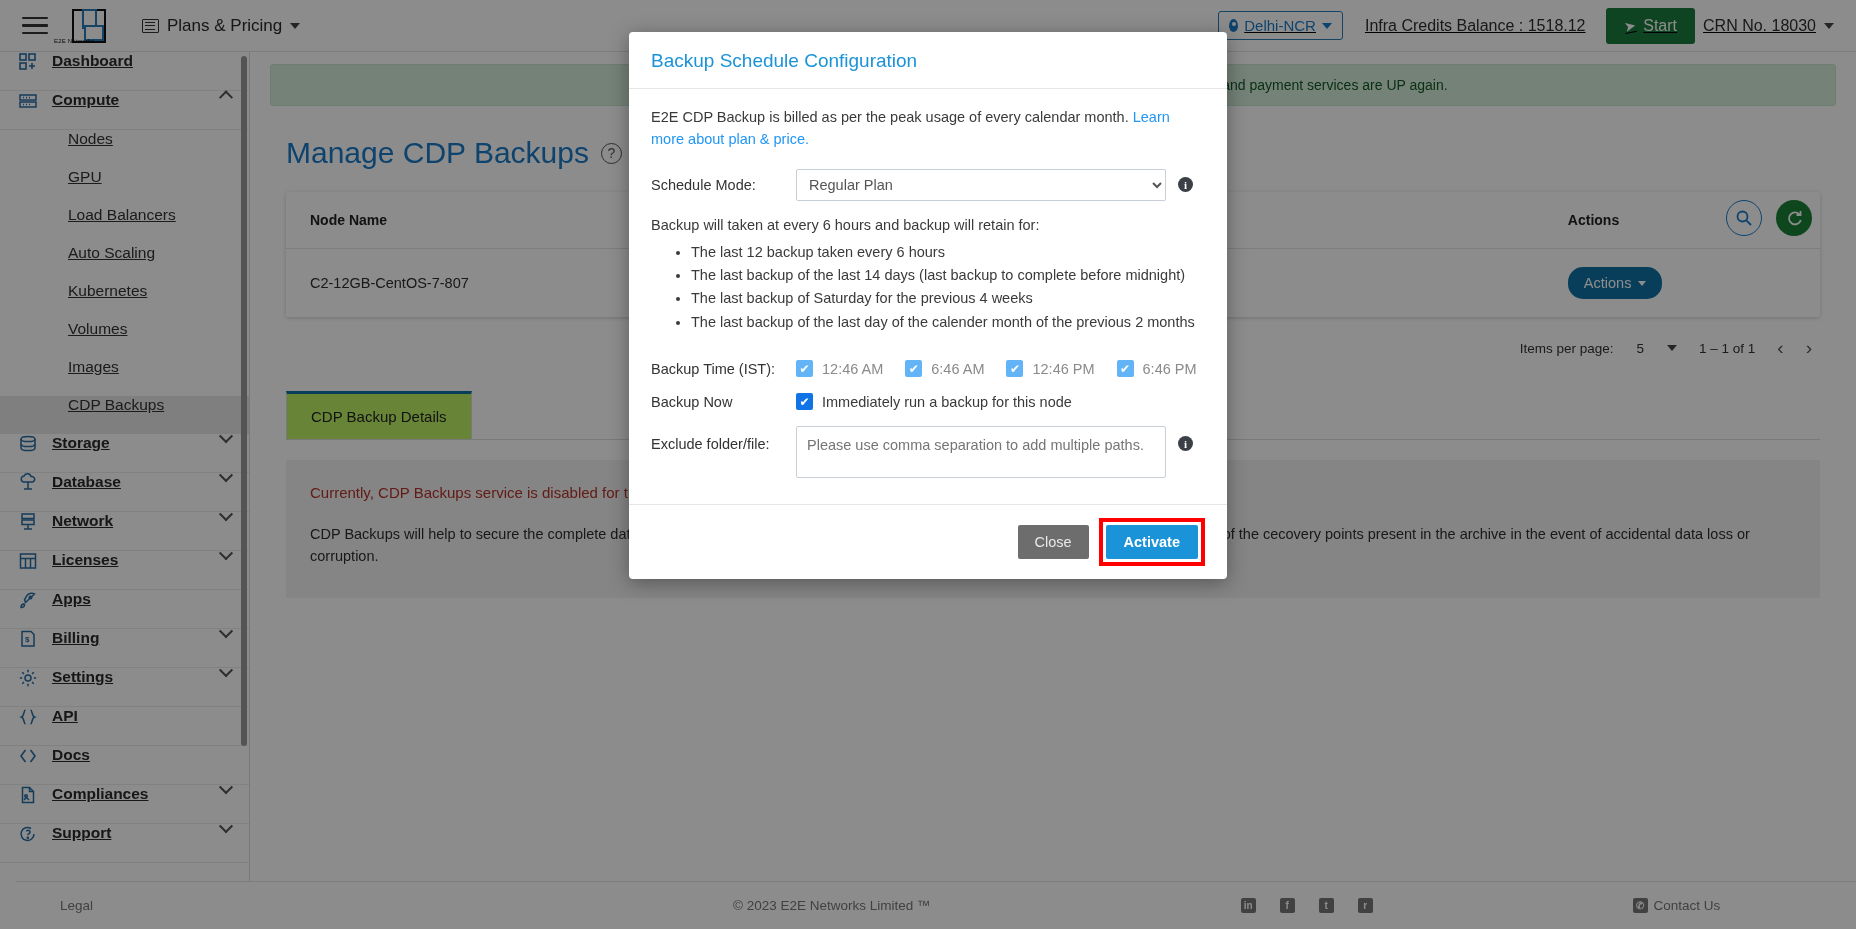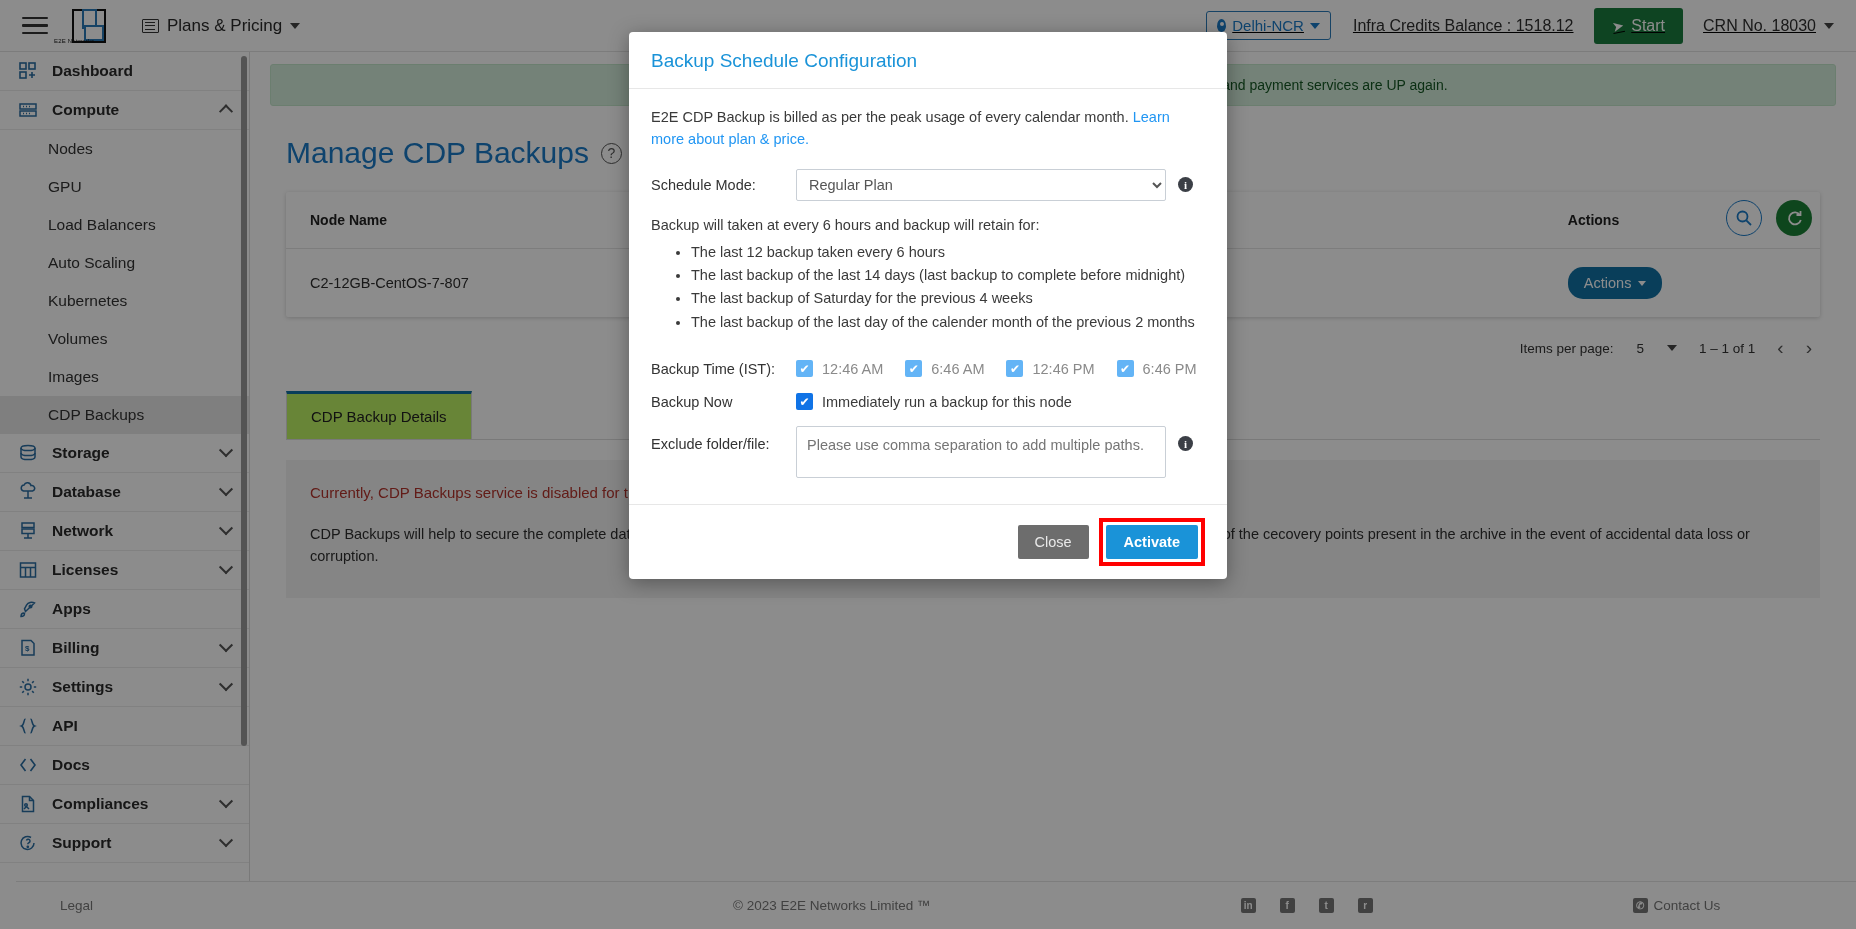--- a/index.html
+++ b/index.html
@@ -56,32 +56,32 @@
   .pin { width: 9px; height: 13px; background: #1a7ac7; border-radius: 50% 50% 50% 50% / 55% 55% 45% 45%; position: relative; }
   .pin::after { content:""; position:absolute; left:2.5px; top:3px; width:4px; height:4px; background:#fff; border-radius:50%; }
   .caret-blue { width: 0; height: 0; border-left: 5px solid transparent; border-right: 5px solid transparent; border-top: 6px solid #1a7ac7; }
   .credits { margin-left: 22px; font-size: 16px; color: #2f2f2f; }
   .start-btn {
     margin-left: 20px; background: #1a7d3f; color: #fff; border: none; border-radius: 3px;
     padding: 9px 18px; font-size: 16px; display: flex; align-items: center; gap: 8px; cursor: pointer;
     font-family: "Liberation Sans", sans-serif;
   }
   .send-ico { font-size: 14px; transform: rotate(-12deg); }
-  .crn { margin-left: 20px; margin-right: 22px; font-size: 16px; color: #2f2f2f; display:flex; align-items:center; gap: 8px; cursor:pointer;}
+  .crn { margin-left: 8px; margin-right: 22px; font-size: 16px; color: #2f2f2f; display:flex; align-items:center; gap: 8px; cursor:pointer;}
 
   
   .sidebar {
     position: absolute; left: 0; top: 52px; width: 250px; height: 829px;
     background: #fff; border-right: 1px solid #ddd; overflow: hidden; z-index: 3;
   }
   .side-item {
-    display: flex; align-items: center; height: 39px; padding-left: 18px; cursor: pointer;
-    font-size: 15.5px; color: #2b2b2b; font-weight: bold; border-bottom: 1px solid #ececec;
-  }
-  .side-item.sub { font-weight: normal; padding-left: 48px; border-bottom: none; height: 38px; color: #333; }
+    display: flex; align-items: flex-start; height: 39px; padding-left: 18px; cursor: pointer;
+    font-size: 15.5px; color: #2b2b2b; font-weight: bold; border-bottom: 1px solid #ececec; text-decoration: underline;
+  }
+  .side-item.sub { font-weight: normal; padding-left: 68px; border-bottom: none; height: 38px; color: #333; }
   .side-item.active { background: #e8e8e8; }
   .side-ico { width: 22px; height: 20px; margin-right: 12px; color: #2b6ea3; flex: 0 0 22px; }
   .side-ico svg { display:block; }
   .chev { margin-left: auto; margin-right: 18px; width: 10px; height: 10px; border-right: 2px solid #555; border-bottom: 2px solid #555; transform: rotate(45deg) translate(-2px,-2px); }
   .chev.up { transform: rotate(-135deg) translate(-1px,-1px); }
   .side-scroll {
     position: absolute; right: 2px; top: 4px; width: 6px; height: 690px; background: #9a9a9a; border-radius: 3px;
   }
 
   

